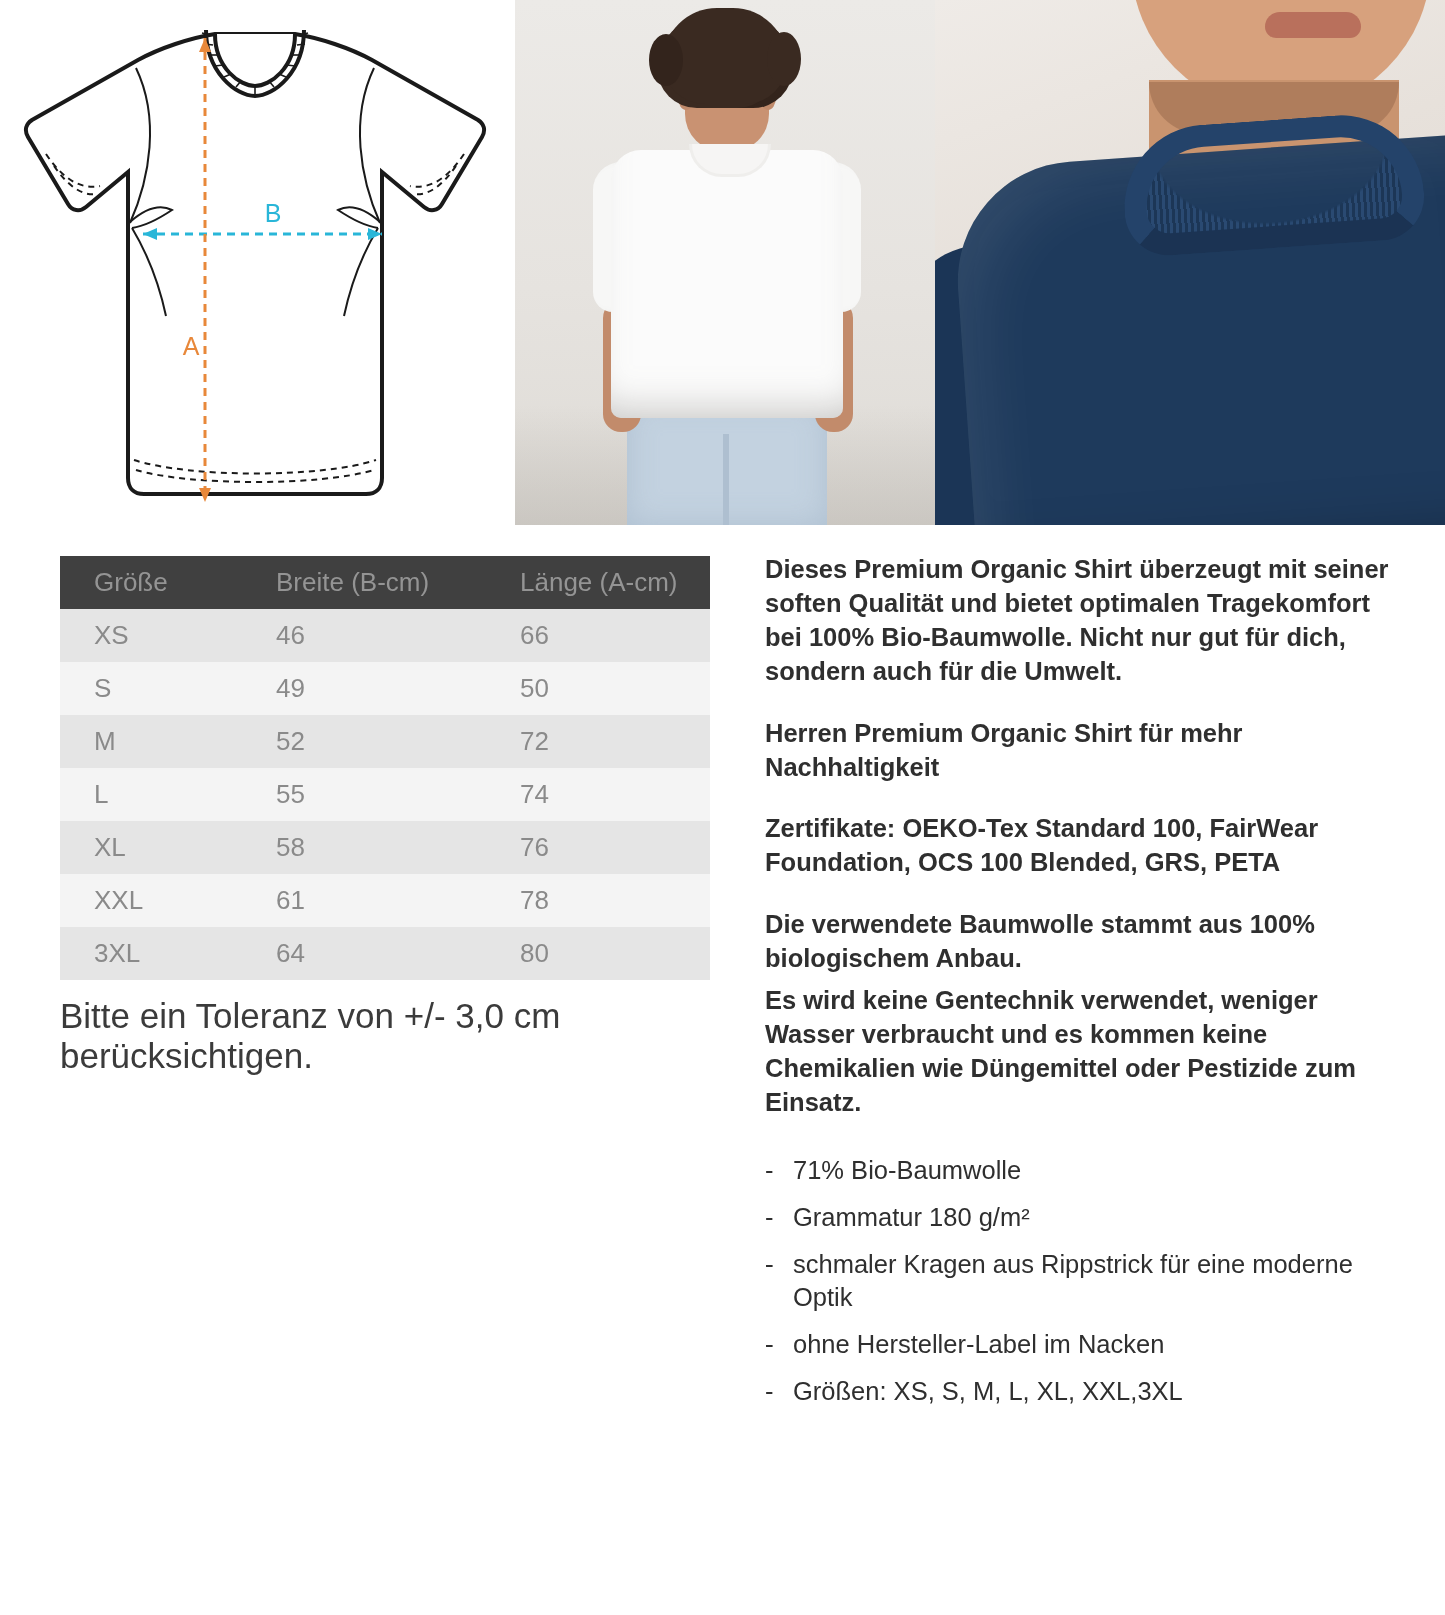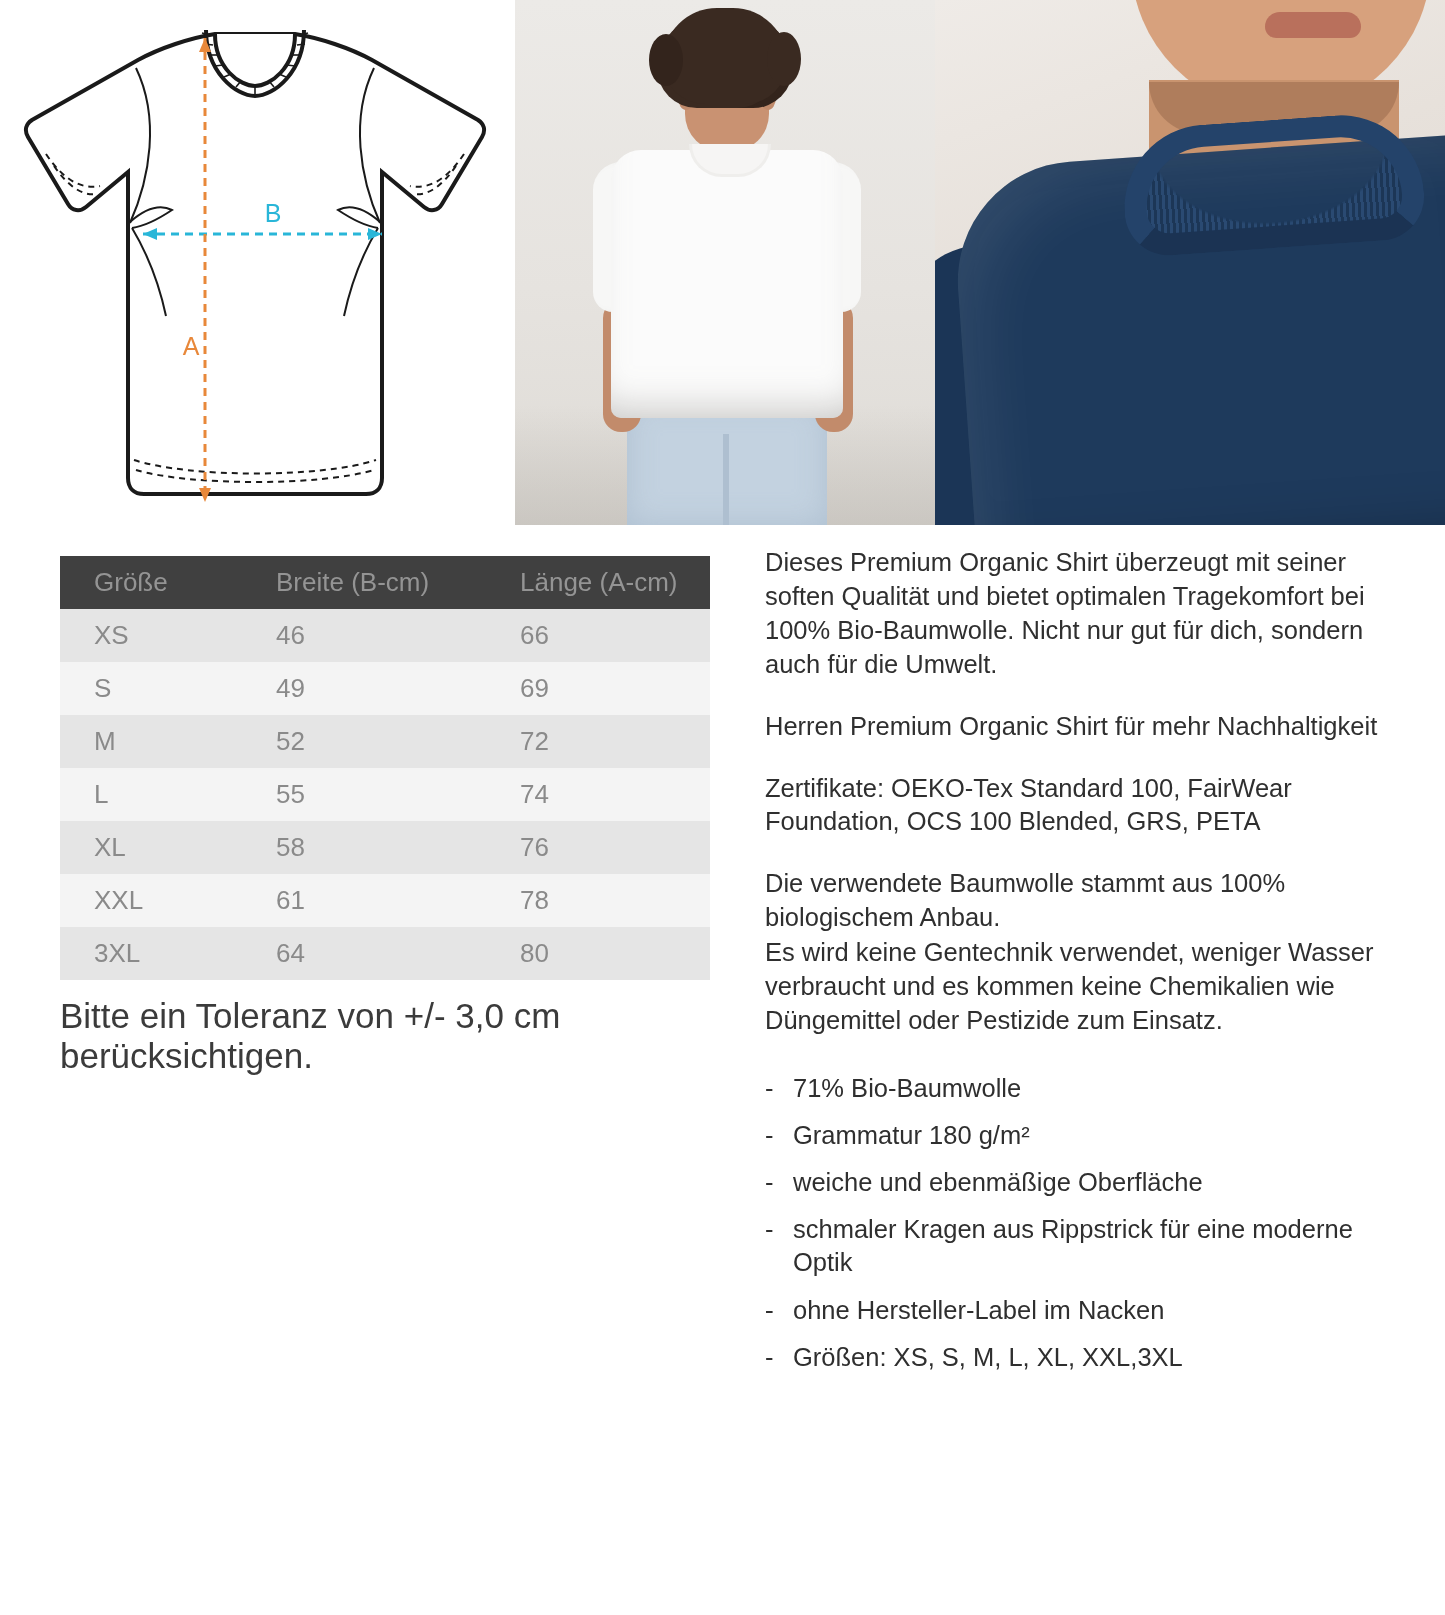--- a/index.html
+++ b/index.html
@@ -157,21 +157,21 @@
   .tolerance {
     position: absolute; left: 60px; top: 996px; width: 680px;
     font-size: 35px; color: #3b3b3b;
   }
 
   
   .right-col {
     position: absolute; left: 765px; top: 545px; width: 625px;
     font-size: 25.5px; line-height: 1.33; color: #2f2f2f;
   }
-  .right-col p { margin: 1px 0 28px 0; }
+  .right-col p { margin: 8px 0 28px 0; font-weight: bold; }
   .right-col p.tight { margin-bottom: 28px; }
   .bullets { margin: 34px 0 0 0; padding: 0; list-style: none; }
   .bullets li {
     position: relative; padding-left: 28px; margin-bottom: 14px;
     line-height: 1.3;
   }
   .bullets li .dash {
     position: absolute; left: 0; top: 0;
   }
 </style>
@@ -270,21 +270,21 @@
     </thead>
     <tbody>
       <tr>
         <td>XS</td>
         <td>46</td>
         <td>66</td>
       </tr>
       <tr>
         <td>S</td>
         <td>49</td>
-        <td>69</td>
+        <td>50</td>
       </tr>
       <tr>
         <td>M</td>
         <td>52</td>
         <td>72</td>
       </tr>
       <tr>
         <td>L</td>
         <td>55</td>
         <td>74</td>
@@ -312,21 +312,21 @@
   <div class="right-col">
     <p>Dieses Premium Organic Shirt überzeugt mit seiner soften Qualität und bietet optimalen Tragekomfort bei 100% Bio-Baumwolle. Nicht nur gut für dich, sondern auch für die Umwelt.</p>
     <p>Herren Premium Organic Shirt für mehr Nachhaltigkeit</p>
     <p>Zertifikate: OEKO-Tex Standard 100, FairWear Foundation, OCS 100 Blended, GRS, PETA</p>
     <p class="tight" style="margin-bottom:0">Die verwendete Baumwolle stammt aus 100% biologischem Anbau.</p>
     <p>Es wird keine Gentechnik verwendet, weniger Wasser verbraucht und es kommen keine Chemikalien wie Düngemittel oder Pestizide zum Einsatz.</p>
 
     <ul class="bullets">
       <li><span class="dash">-</span><span>71% Bio-Baumwolle</span></li>
       <li><span class="dash">-</span><span>Grammatur 180 g/m²</span></li>
-      <li><span class="dash">-</span><span>weiche und ebenmäßige Oberfläche</span></li>
+      <li><span class="dash">-</span></li>
       <li><span class="dash">-</span><span>schmaler Kragen aus Rippstrick für eine moderne Optik</span></li>
       <li><span class="dash">-</span></li>
       <li><span class="dash">-</span><span>ohne Hersteller-Label im Nacken</span></li>
       <li><span class="dash">-</span><span>Größen: XS, S, M, L, XL, XXL,3XL</span></li>
     </ul>
   </div>
 
 </div>
 
 </body></html>

